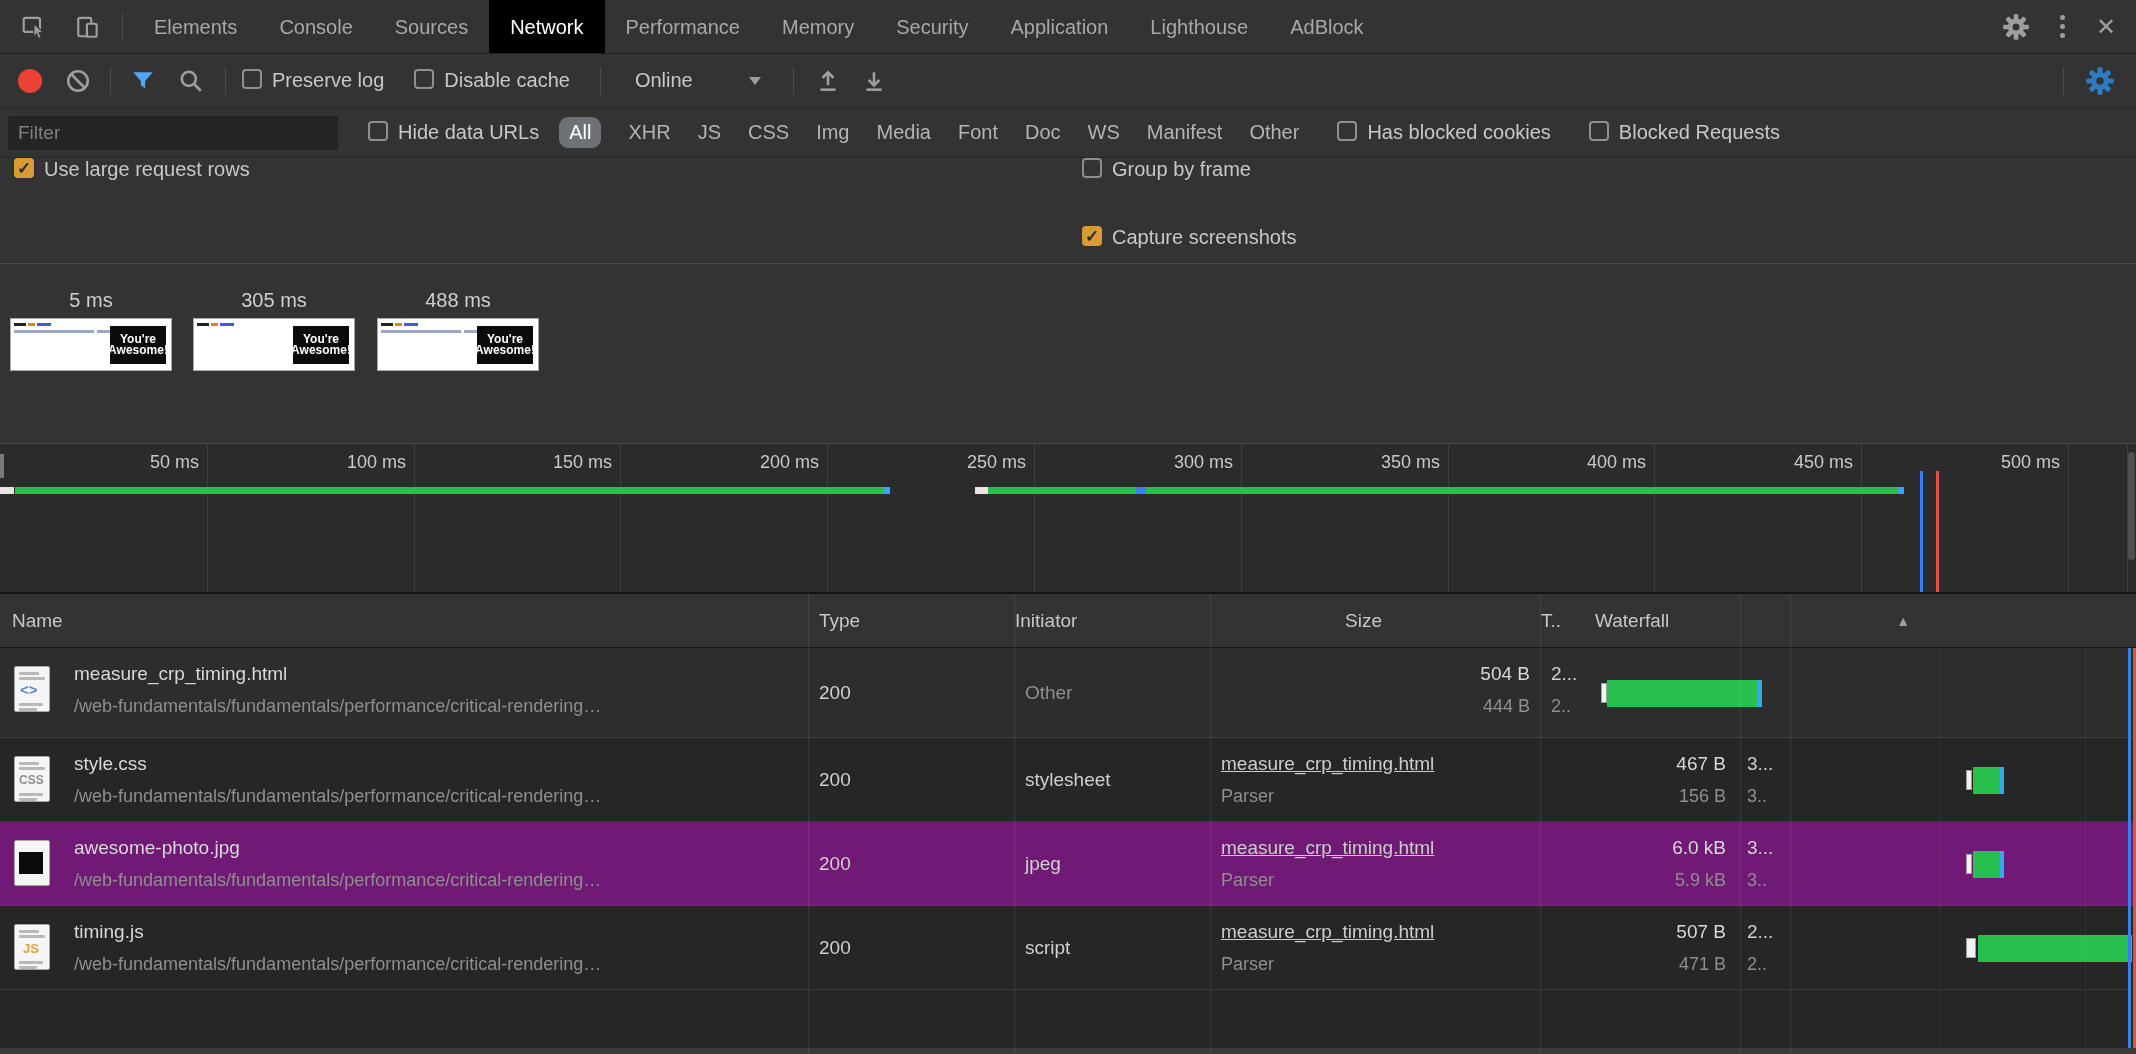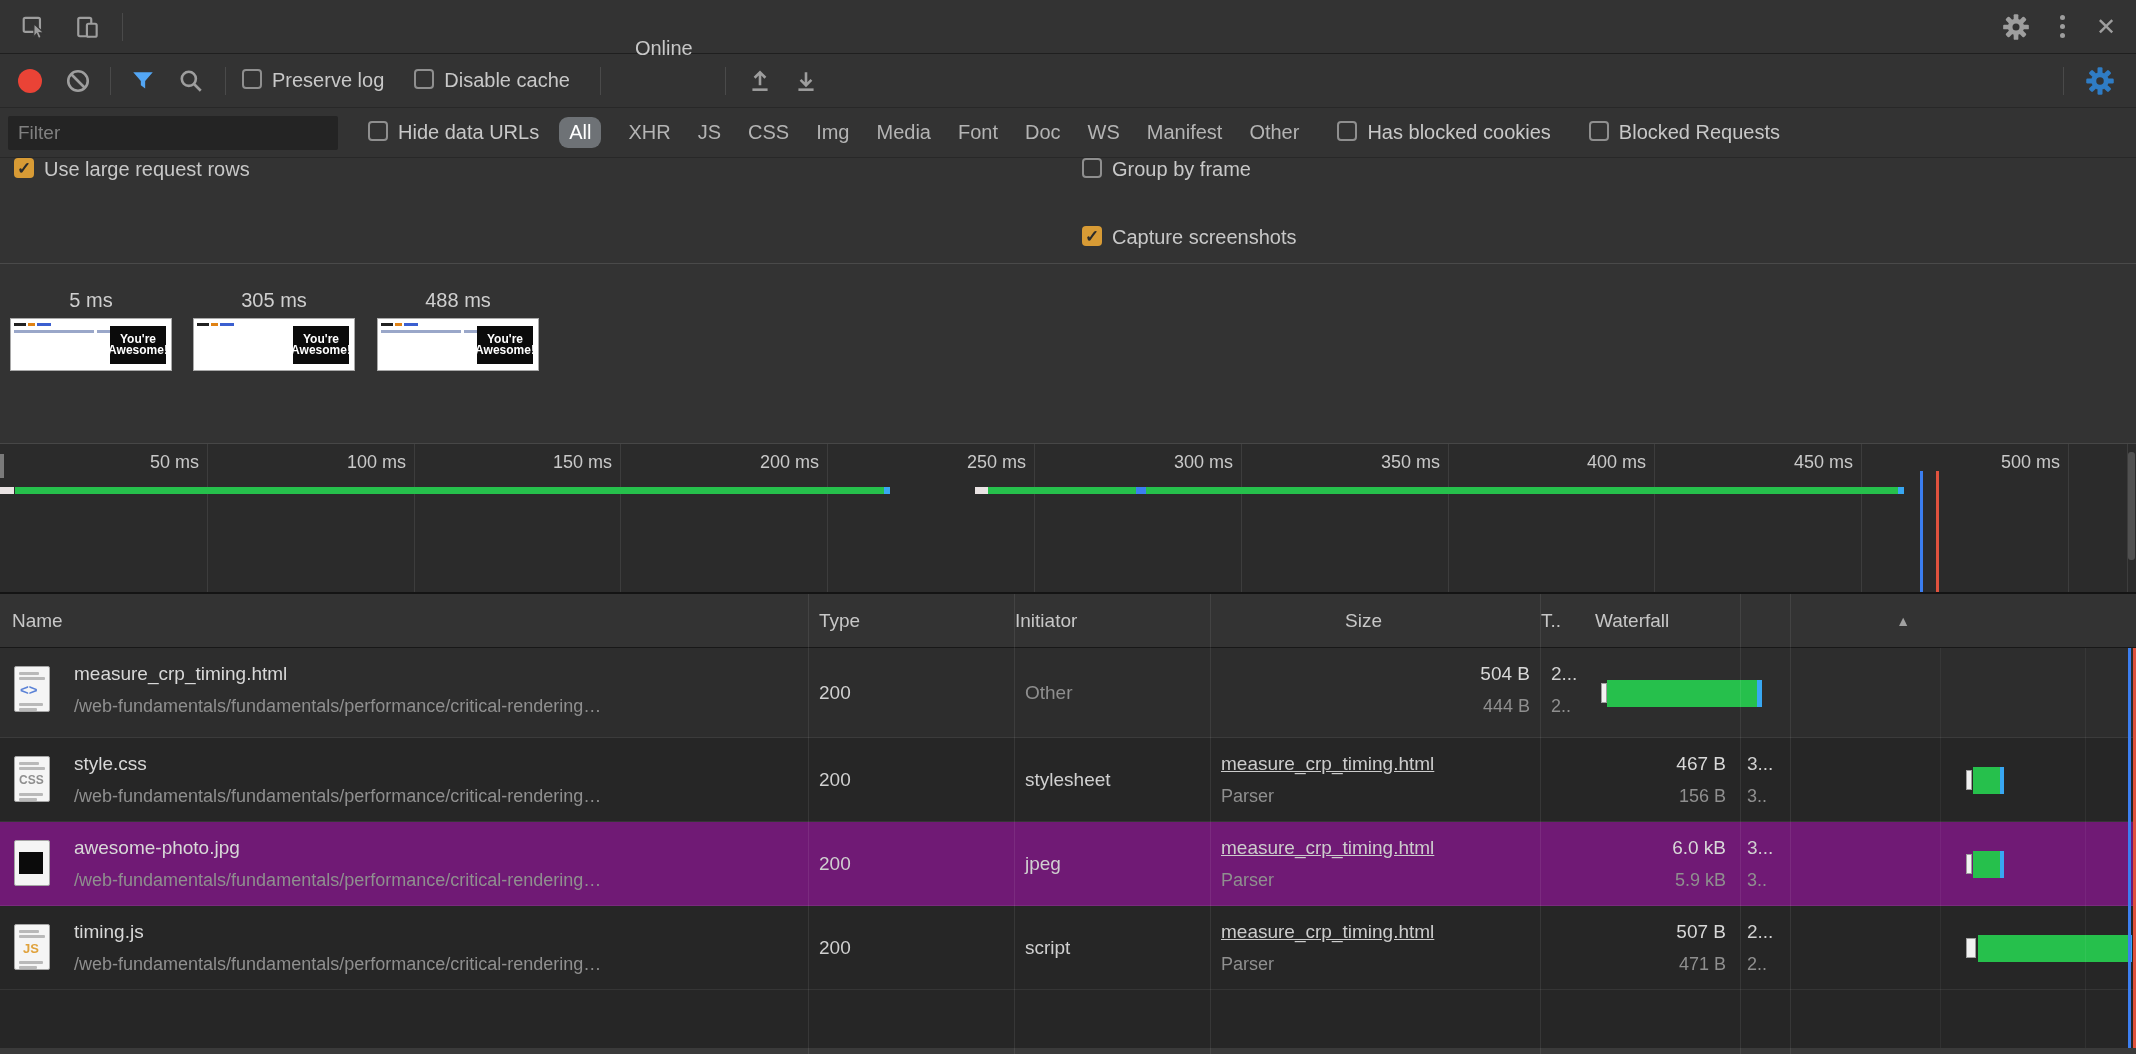--- a/index.html
+++ b/index.html
@@ -25,21 +25,21 @@
   .nettoolbar { position:absolute; top:54px; left:0; width:100%; height:54px; background:#333333;
                 border-bottom:1px solid #282828; display:flex; align-items:center; }
   .record-dot { width:24px; height:24px; border-radius:50%; margin:0 16px 0 18px; }
   .cb-row { display:flex; align-items:flex-start; gap:10px; }
   .cb { width:20px; height:20px; border:2px solid #8f8f8f; border-radius:4px; position:relative; flex:none; }
   .cb.checked { border-color:transparent; }
   .cb.checked::after { content:"✓"; position:absolute; left:0; top:0; width:100%; height:100%;
                        display:flex; align-items:center; justify-content:center;
                        color:#2b2b2b; font-size:17px; font-weight:bold; }
   .cb-label { font-size:20px; color:#c8c8c8; white-space:nowrap; }
-  .select-box { display:flex; align-items:center; padding:0 18px; margin-left:12px; gap:56px;flex-direction:column; }
+  .select-box { display:flex; align-items:center; padding:0 18px; margin-left:12px; gap:56px; }
   .caret-down { width:0; height:0; border-left:6px solid transparent; border-right:6px solid transparent; border-top:8px solid #9e9e9e; }
   .toolbar-right { margin-left:auto; display:flex; align-items:center; gap:16px; padding-right:16px; }
 
   
   .filterbar { position:absolute; top:108px; left:0; width:100%; height:50px; background:#333333;
                border-bottom:1px solid #282828; display:flex; align-items:center; }
   .filter-input { width:330px; height:34px; margin-left:8px; background:#242424; border:none; outline:none;
                   border-radius:2px; color:#dddddd; font-size:19px; padding:0 10px; font-family:"Liberation Sans",sans-serif; }
   .filter-input::placeholder { color:#808080; }
   .type-list { display:flex; align-items:center; gap:27px; margin-left:20px; }
@@ -120,20 +120,32 @@
         </svg>
       </div>
       <div class="icon-btn">
         <svg width="26" height="26" viewBox="0 0 24 24">
           <rect x="3" y="3.5" width="12" height="17" rx="1.5" fill="none" stroke="#9e9e9e" stroke-width="2"></rect>
           <rect x="11" y="9" width="9" height="12" rx="1.5" fill="#333" stroke="#9e9e9e" stroke-width="2"></rect>
         </svg>
       </div>
       <div class="vdivider"></div>
     </div>
+    <div class="tabs" id="tabs-container">
+        <div class="tab">Elements</div>
+        <div class="tab">Console</div>
+        <div class="tab">Sources</div>
+        <div class="tab selected">Network</div>
+        <div class="tab">Performance</div>
+        <div class="tab">Memory</div>
+        <div class="tab">Security</div>
+        <div class="tab">Application</div>
+        <div class="tab">Lighthouse</div>
+        <div class="tab">AdBlock</div>
+      </div>
     <div class="tabbar-right">
       <div class="icon-btn">
         <svg width="28" height="28" viewBox="0 0 24 24">
           <g transform="translate(12,12)" fill="#9e9e9e">
             <circle r="7"></circle>
             <g id="teeth">
                 <rect x="-2" y="-11" width="4" height="5" rx="1" fill="#9e9e9e" transform="rotate(0)"></rect>
                 <rect x="-2" y="-11" width="4" height="5" rx="1" fill="#9e9e9e" transform="rotate(45)"></rect>
                 <rect x="-2" y="-11" width="4" height="5" rx="1" fill="#9e9e9e" transform="rotate(90)"></rect>
                 <rect x="-2" y="-11" width="4" height="5" rx="1" fill="#9e9e9e" transform="rotate(135)"></rect>

